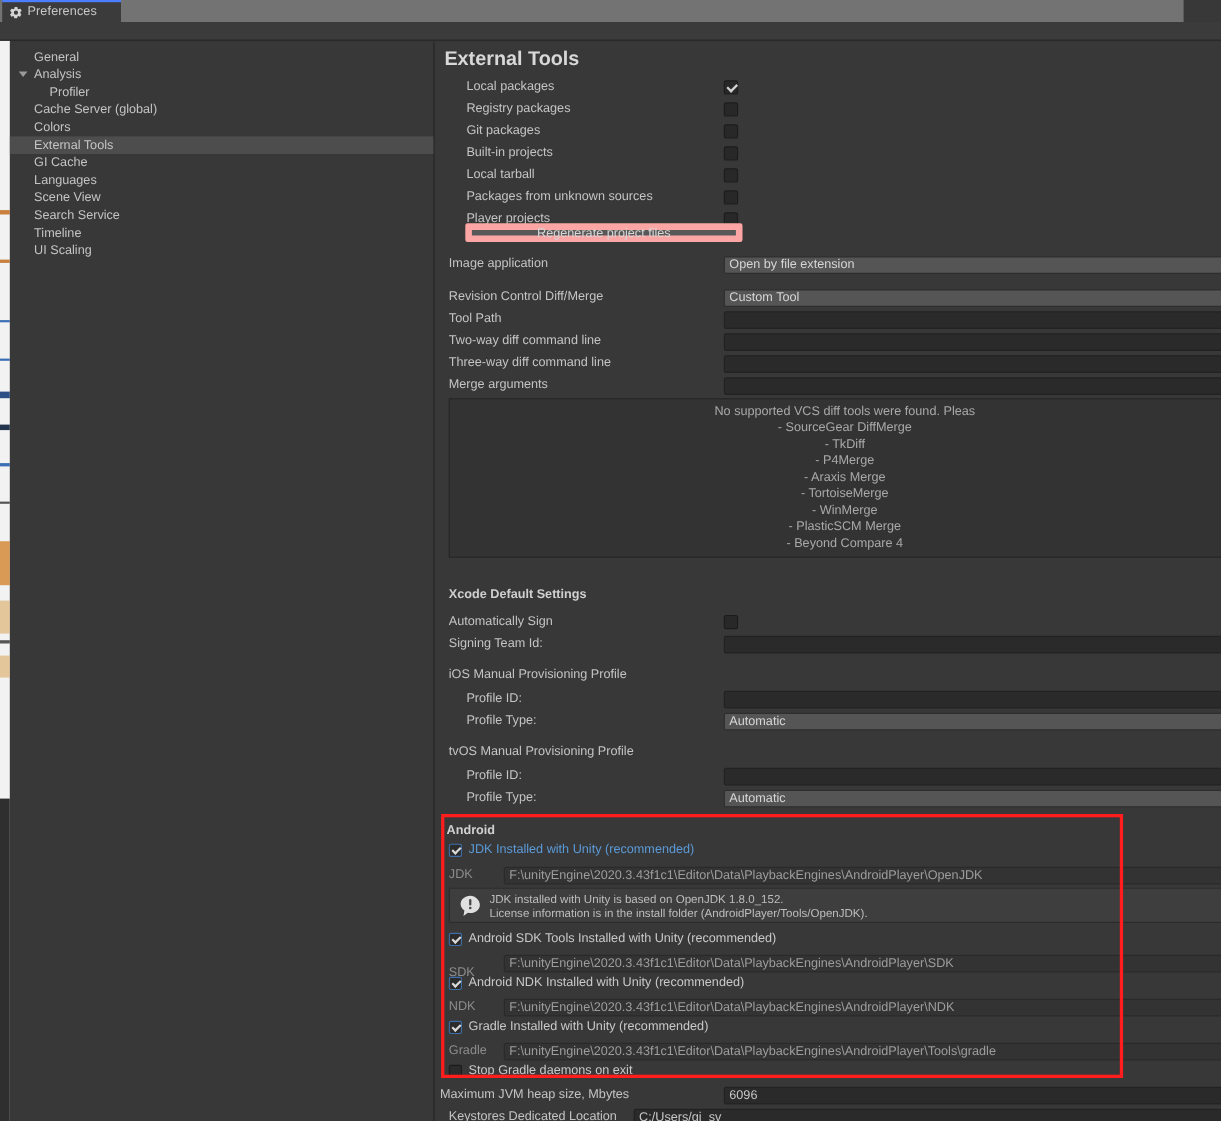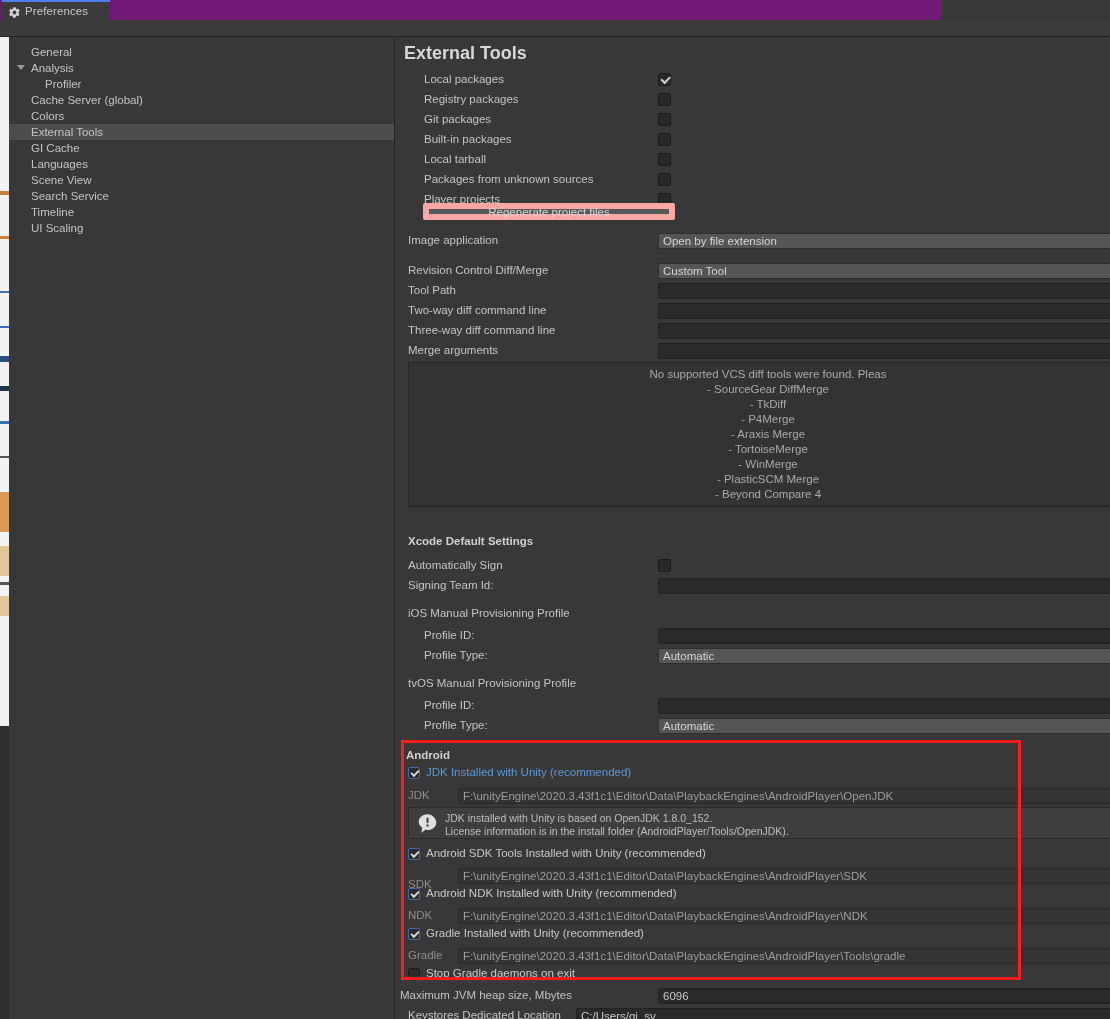--- a/index.html
+++ b/index.html
@@ -20,22 +20,22 @@
   .bg-sliver {
     position: absolute; left: 0; top: 26px;
     width: 9px; height: 993px;
     background: #f2f2f2;
     overflow: hidden;
   }
   .bg-sliver .frag { position:absolute; left:0; width:9px; }
 
   
   .tabstrip {
-    position: absolute; left: 0; top: 0; width: 942px; height: 20px;
-    background: #701a75;
+    position: absolute; left: 0; top: 0; width: 1076px; height: 20px;
+    background: #737373;
   }
   .tab {
     position: absolute; left: 2px; top: 0; width: 108px; height: 20px;
     background: #3b3b3b;
     border-top: 2px solid #4c7eff;
     display: flex; align-items: center; padding-left: 6px;
   }
   .tab .gear { width: 13px; height: 13px; margin-right: 4px; position: relative; flex: 0 0 auto; }
   .tab .label { font-size: 11.5px; color: #c8c8c8; letter-spacing: .1px; }
 
@@ -234,21 +234,21 @@
         </div>
         <div class="row" style="top: 53px;">
           <div class="rlabel" style="left: 28px;">Registry packages</div>
           <div class="cbox" style="left: 262px;"></div>
         </div>
         <div class="row" style="top: 73px;">
           <div class="rlabel" style="left: 28px;">Git packages</div>
           <div class="cbox" style="left: 262px;"></div>
         </div>
         <div class="row" style="top: 93px;">
-          <div class="rlabel" style="left: 28px;">Built-in packages</div>
+          <div class="rlabel" style="left: 28px;">Built-in projects</div>
           <div class="cbox" style="left: 262px;"></div>
         </div>
         <div class="row" style="top: 113px;">
           <div class="rlabel" style="left: 28px;">Local tarball</div>
           <div class="cbox" style="left: 262px;"></div>
         </div>
         <div class="row" style="top: 133px;">
           <div class="rlabel" style="left: 28px;">Packages from unknown sources</div>
           <div class="cbox" style="left: 262px;"></div>
         </div>

